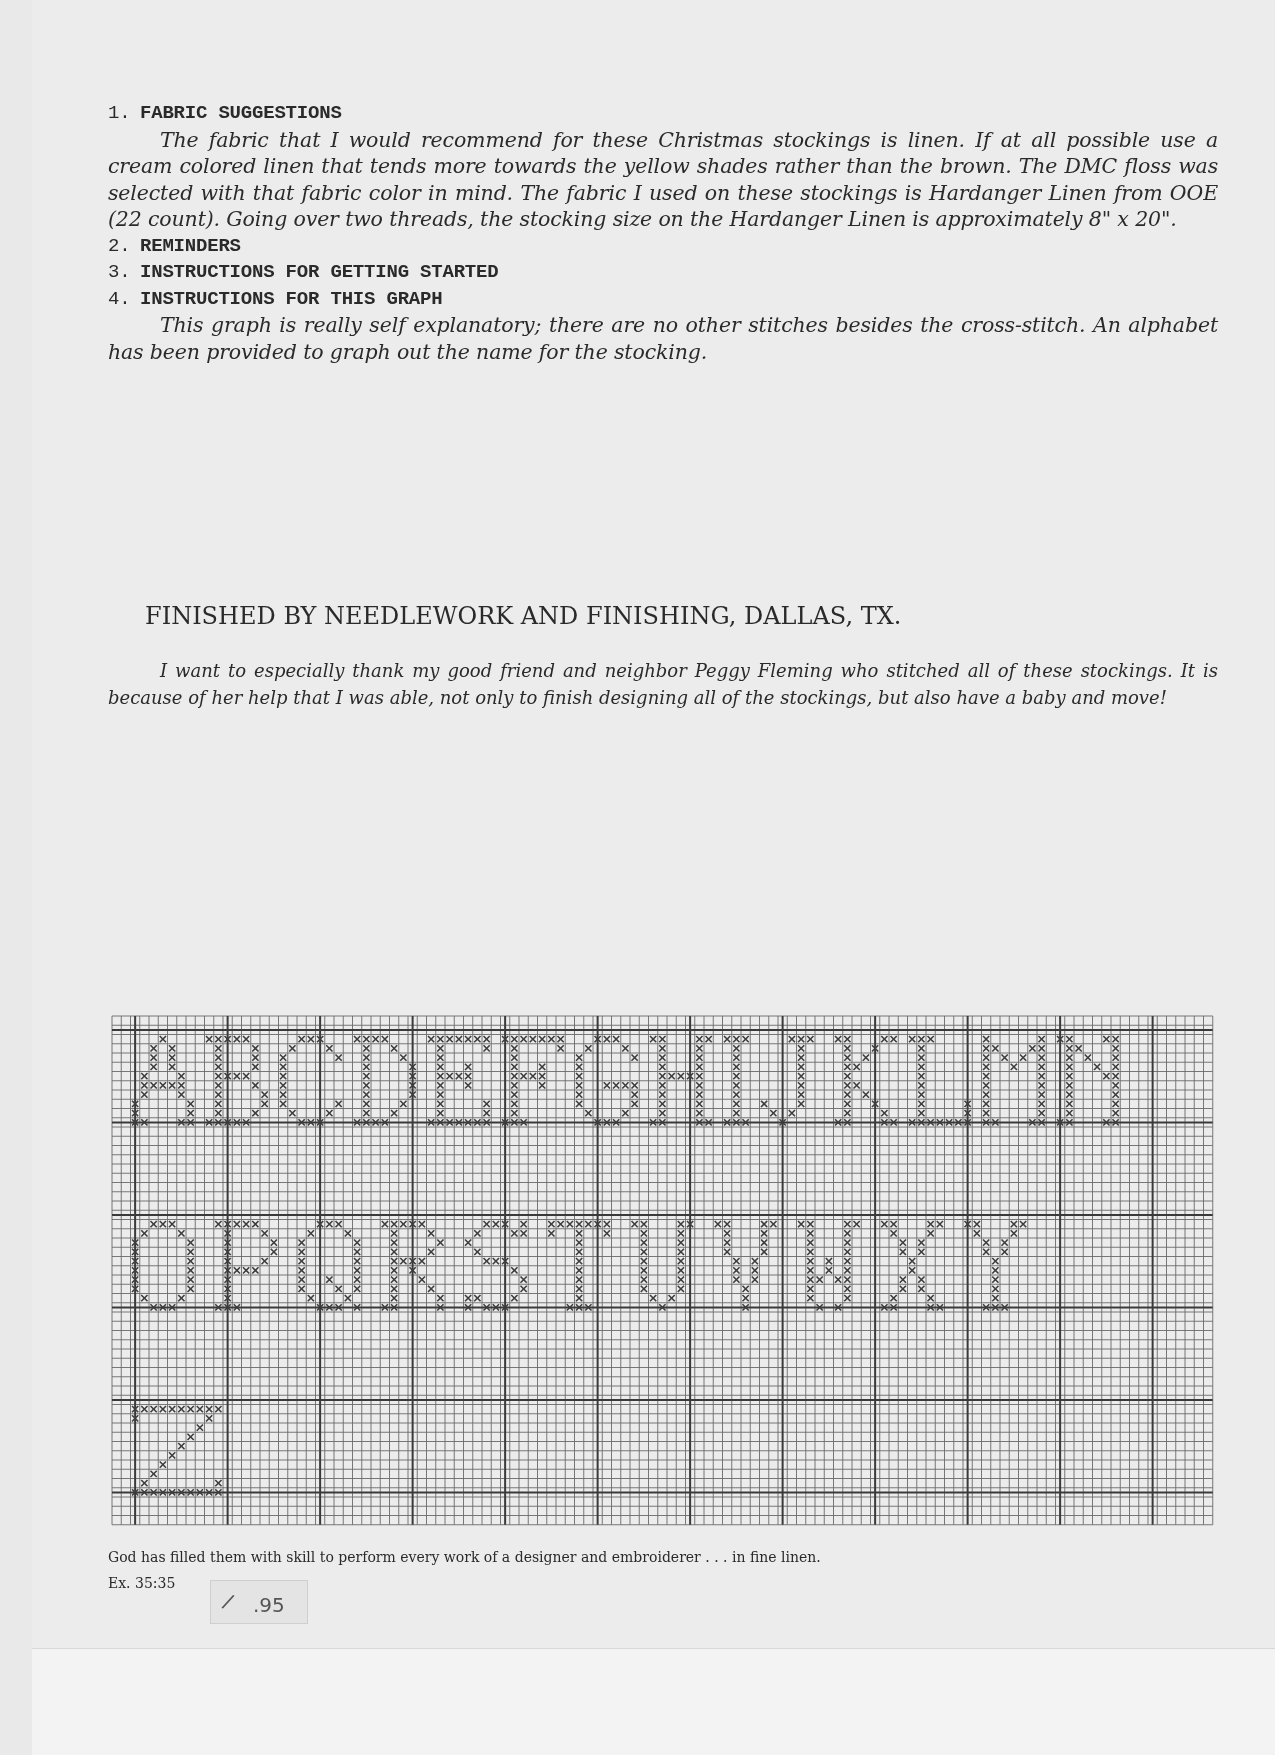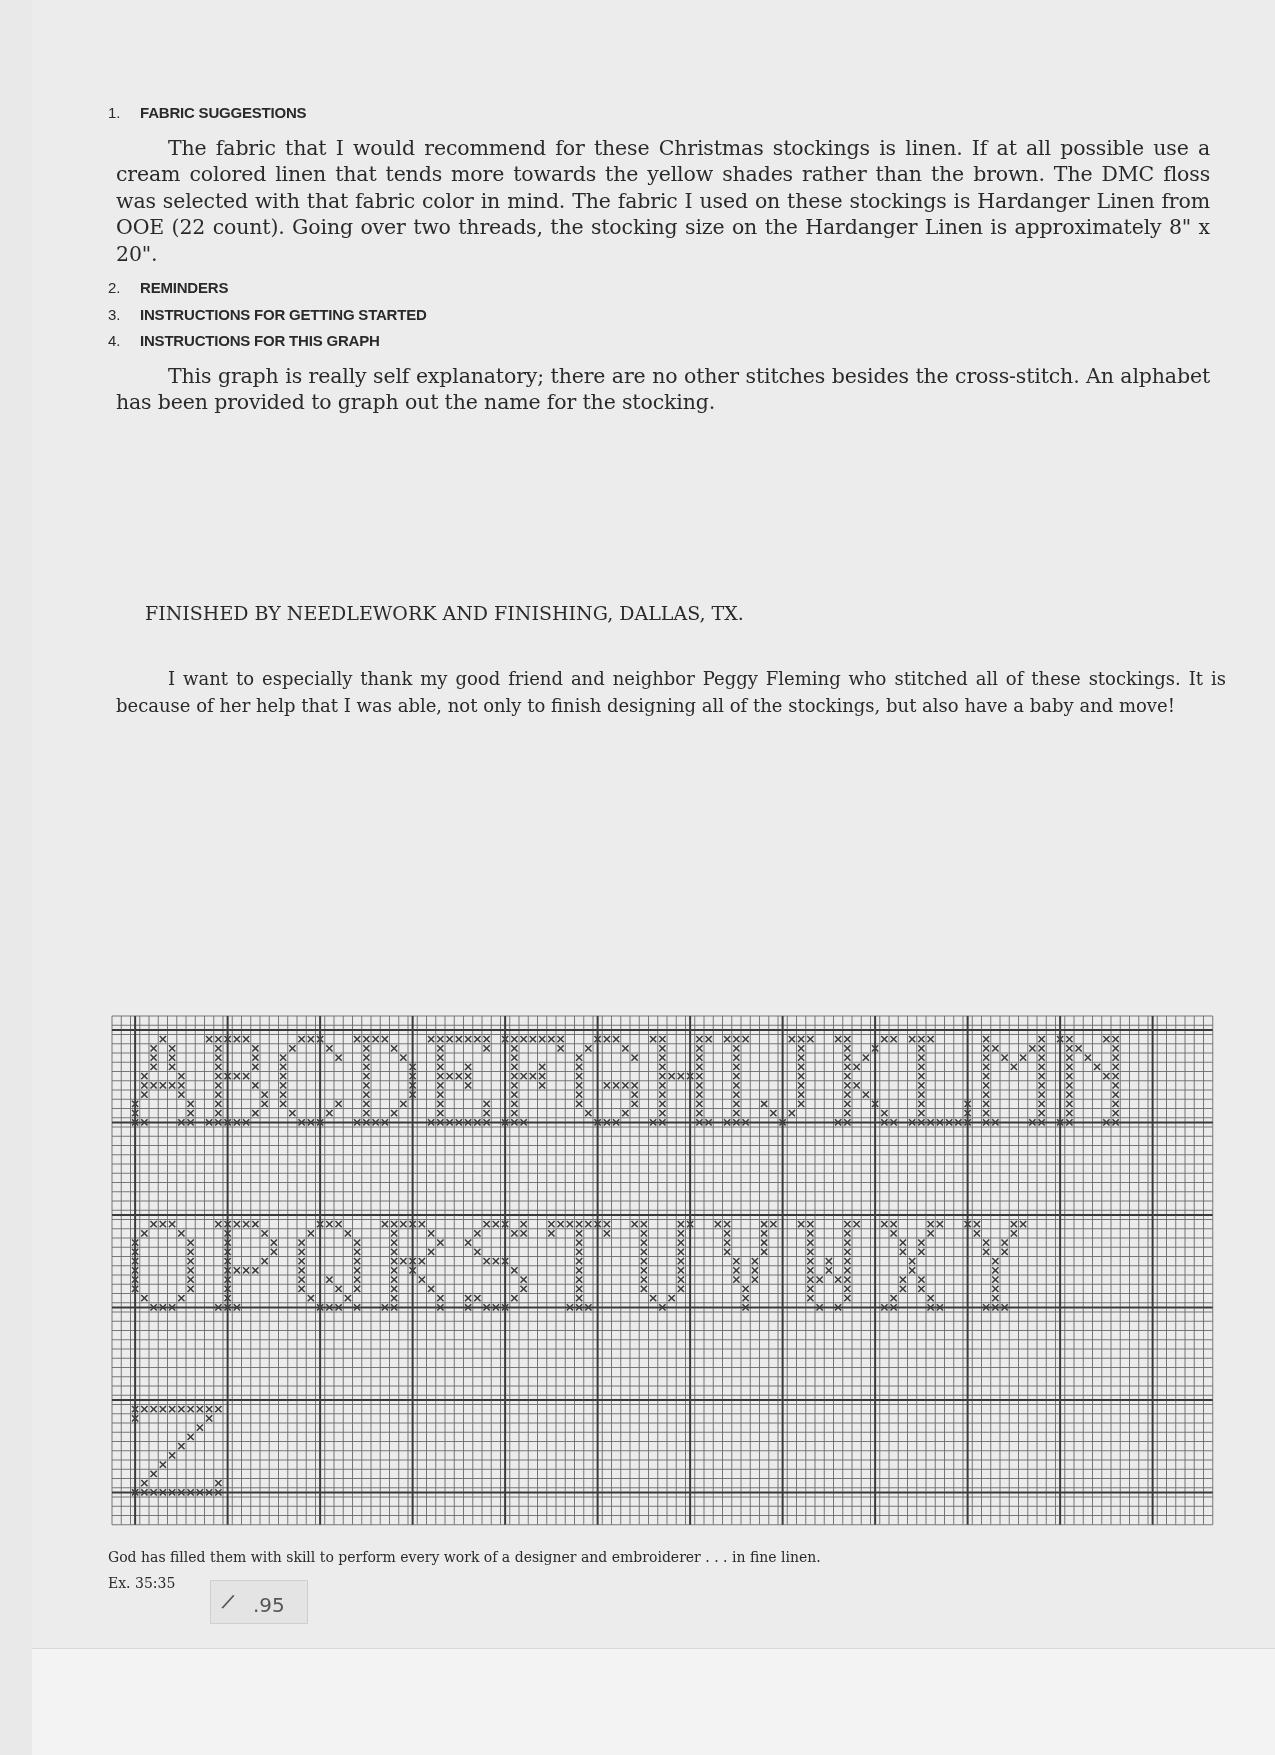--- a/index.html
+++ b/index.html
@@ -1,24 +1,24 @@
 <!DOCTYPE html>
 <html><head>
 <meta charset="utf-8">
 <style>
   html,body{margin:0;padding:0;}
   body{width:1275px;height:1755px;background:#e9e9e9;position:relative;overflow:hidden;font-family:"DejaVu Serif","Liberation Serif",serif;color:#2a2a2a;}
   .page{position:absolute;left:32px;top:0;width:1243px;height:1650px;background:#ececec;}
   .page-edge{position:absolute;left:32px;top:1648px;width:1243px;height:107px;background:#f3f3f3;border-top:1px solid #d8d8d8;}
   .text{position:absolute;left:108px;width:1110px;font-size:20.5px;line-height:26.5px;letter-spacing:-0.15px;}
-  .hd{font-weight:bold;font-family:Liberation Sans, sans-serif;font-size:15px;letter-spacing:-0.2px;}
+  .hd{font-weight:bold;font-family:Liberation Mono, monospace;font-size:19px;letter-spacing:-0.2px;}
   .num{font-weight:normal;display:inline-block;width:32px;}
-  p{margin:8px;text-align:justify;}
+  p{margin:0;text-align:justify;font-style:italic;}
   .indent{text-indent:52px;}
-  .finished{position:absolute;left:145px;top:602px;font-size:19px;}
+  .finished{position:absolute;left:145px;top:602px;font-size:24px;}
   .thanks{position:absolute;left:108px;top:658px;width:1110px;font-size:18px;line-height:26.5px;}
   .quote{position:absolute;left:108px;top:1544px;width:1112px;font-size:14px;line-height:26px;}
   .price{position:absolute;left:210px;top:1580px;width:96px;height:42px;border:1px solid #cfcfcf;background:#e4e4e4;font-family:"DejaVu Sans",sans-serif;font-size:20px;color:#555;}
   .price span{position:absolute;left:42px;top:12px;}
   .price i{position:absolute;left:14px;top:8px;font-style:normal;transform:rotate(25deg);}
   svg.grid{position:absolute;left:0;top:0;}
 </style>
 </head>
 <body>
 

